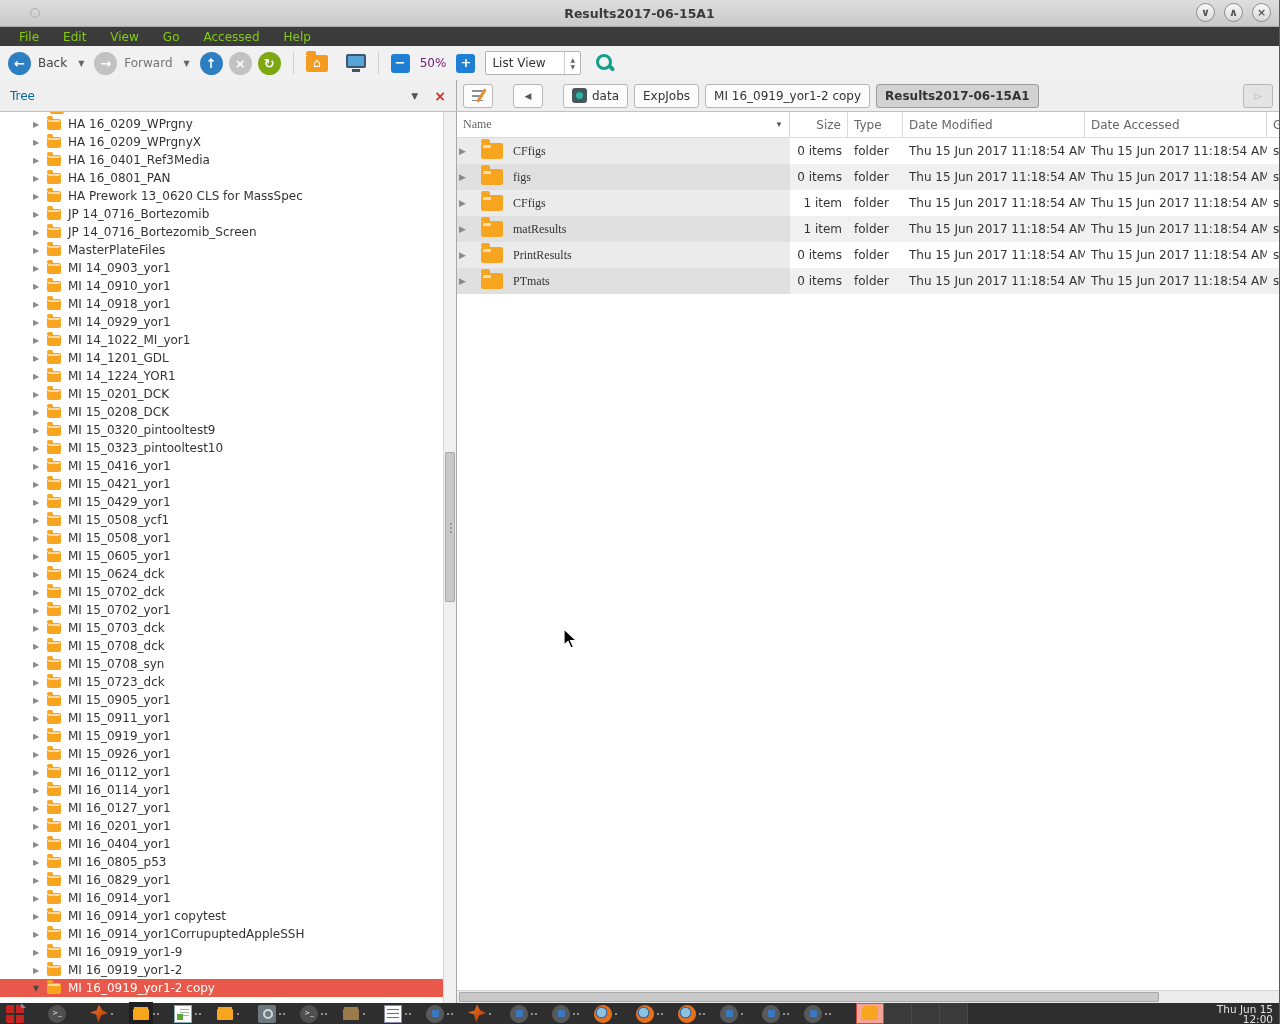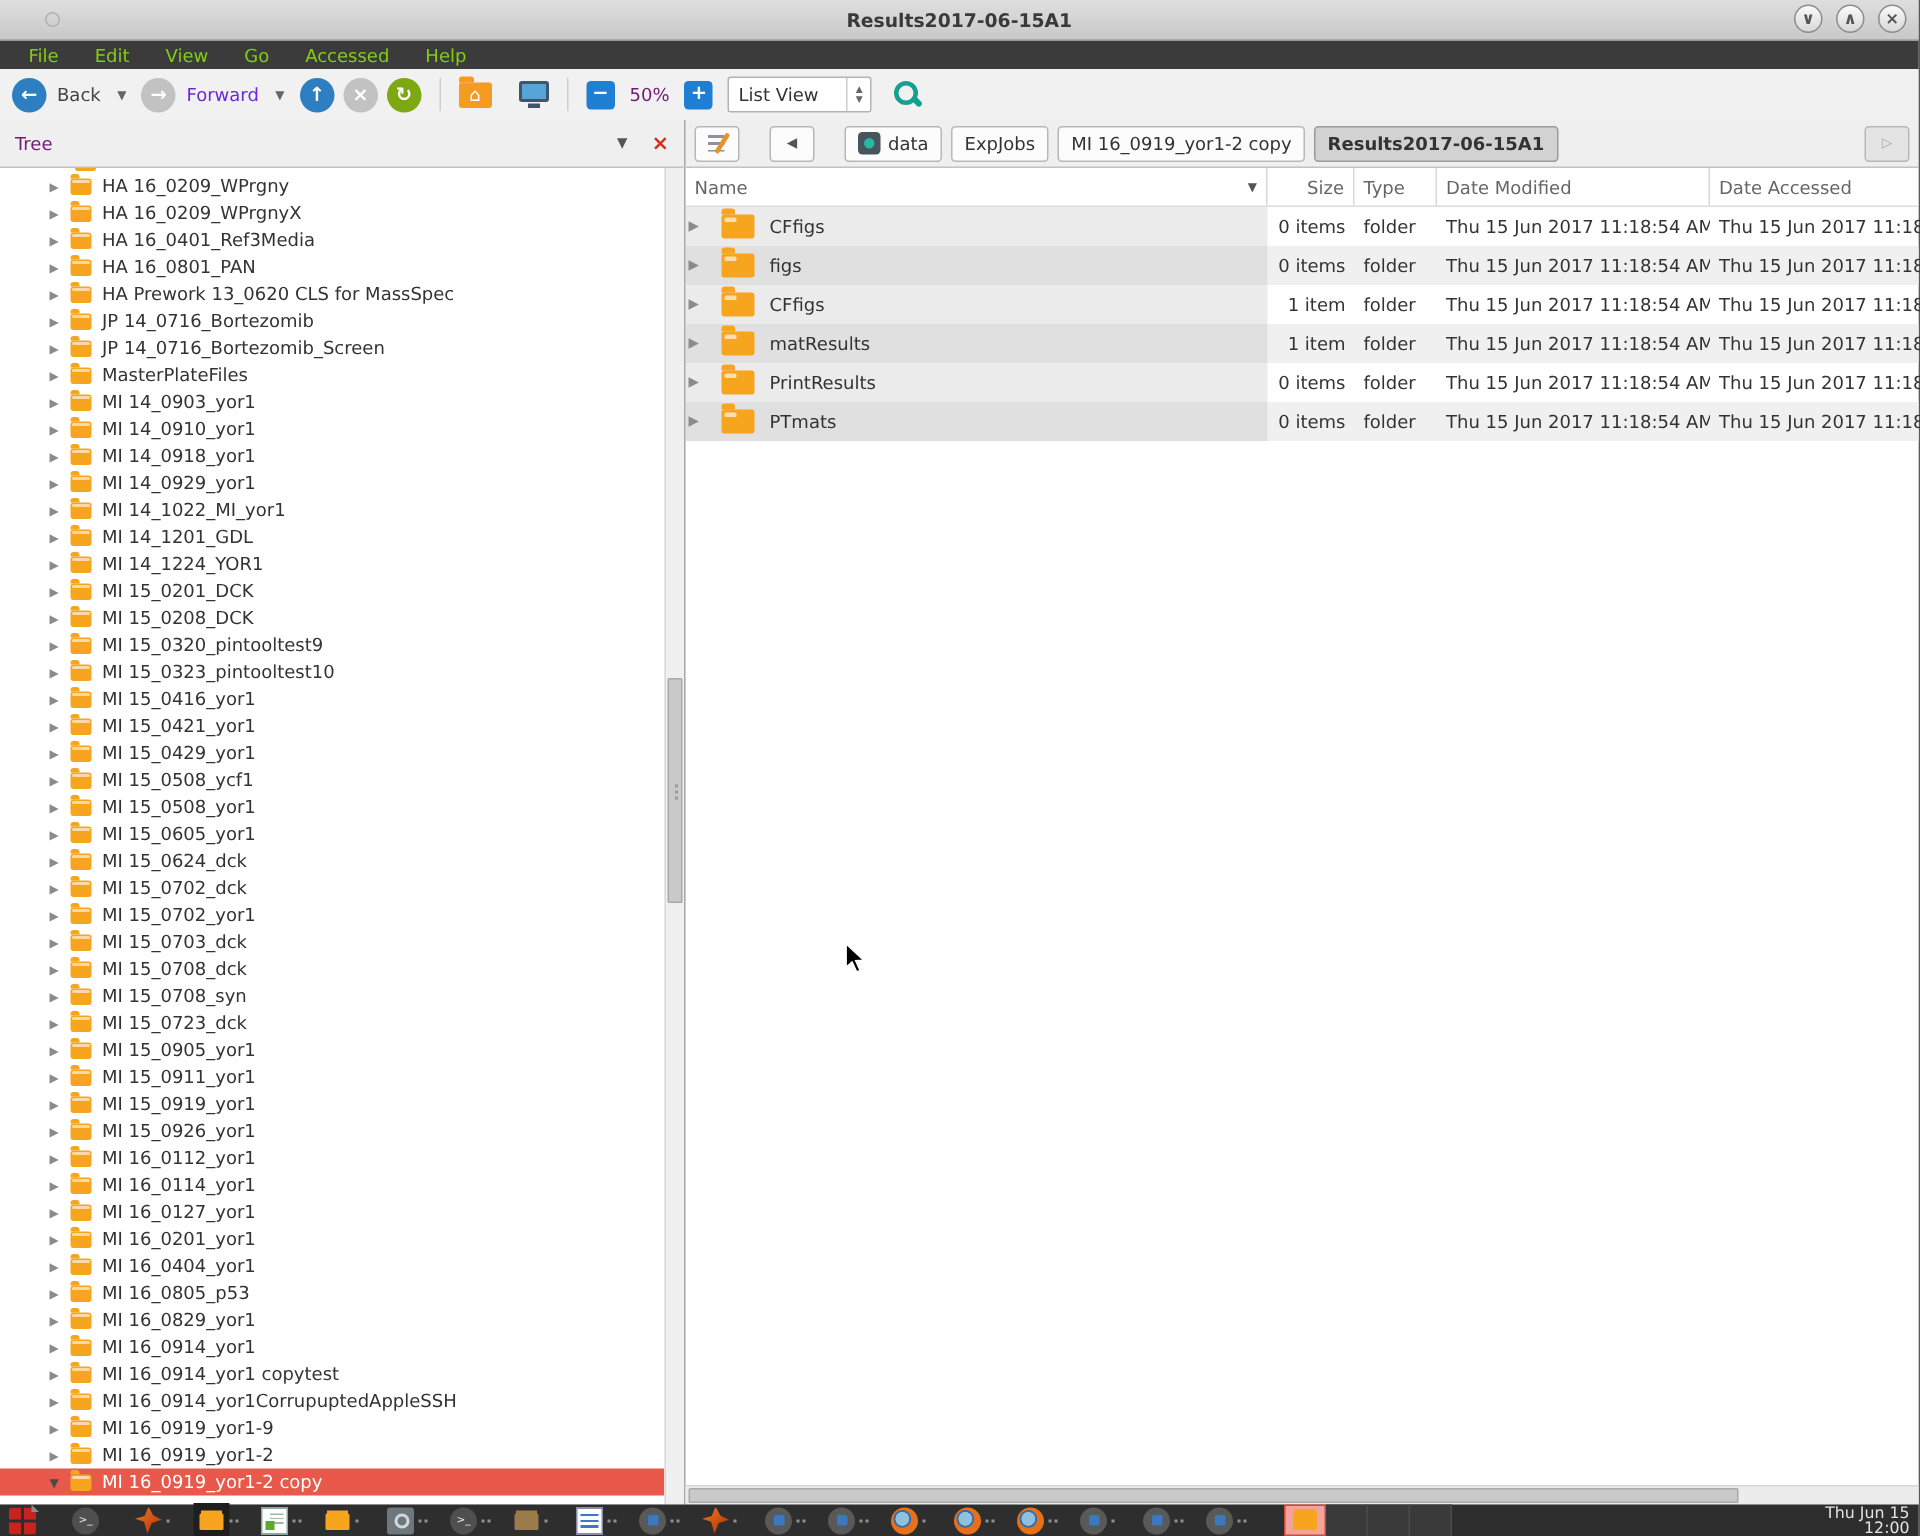--- a/index.html
+++ b/index.html
@@ -26,21 +26,21 @@
   .menu-item { color:#84cc16; padding:1px 11px; font-size:12px; }
 
   
   .toolbar { height:34px; background:#f1f1f1; display:flex; align-items:center;
     padding-left:8px; gap:6px; flex:none; }
   .tb-group { display:flex; align-items:center; gap:5px; }
   .tb-circle { width:23px; height:23px; border-radius:50%; display:flex; align-items:center;
     justify-content:center; color:#fff; font-weight:bold; font-size:13px; flex:none; }
   .blue { background:#2e7fc2; } .gray { background:#c2c2c2; } .green { background:#7da812; }
   .tb-label { color:#444; margin:0 2px; }
-  .tb-label.dim { color:#6d28d9;text-align:right; }
+  .tb-label.dim { color:#737373;text-align:right; }
   .dd-arrow { color:#666; font-size:8px; margin:0 4px; }
   .tb-sep { width:1px; height:22px; background:#cfcfcf; margin:0 6px; }
   .home-folder { width:22px; height:17px; background:#f49b20; border-radius:2px;
     position:relative; text-align:center; color:#fff; font-size:12px; line-height:16px; }
   .home-folder::before { content:""; position:absolute; top:-4px; left:0; width:10px; height:4px;
     background:#f49b20; border-radius:2px 2px 0 0; }
   .monitor { width:20px; height:14px; border:2px solid #3d566e; border-radius:2px;
     background:#57a4d8; position:relative; margin-top:-4px; }
   .monitor::after { content:""; position:absolute; left:4px; bottom:-6px; width:8px; height:3px;
     background:#3d566e; }
@@ -56,21 +56,21 @@
   .search-glass { width:20px; height:20px; position:relative; margin-left:8px; }
   .search-glass::before { content:""; position:absolute; left:1px; top:1px; width:10px; height:10px;
     border:3.5px solid #14a08d; border-radius:50%; }
   .search-glass::after { content:""; position:absolute; left:13px; top:13px; width:7px; height:4px;
     background:#14a08d; transform:rotate(45deg); border-radius:2px; }
 
   
   .strip { height:32px; display:flex; flex:none; background:#efefef; border-bottom:1px solid #c2c2c2; }
   .tree-header { width:457px; flex:none; display:flex; align-items:center; padding:0 10px;
     border-right:1px solid #a8a8a8; }
-  .tree-title { color:#701a75; flex:1; }
+  .tree-title { color:#0369a1; flex:1; }
   .tree-filter { color:#555; font-size:9px; margin-right:16px; }
   .tree-close { color:#d22e22; font-weight:bold; font-size:14px; }
   .pathbar { flex:1; display:flex; align-items:center; gap:6px; padding-left:6px; position:relative; }
   .pbtn { height:24px; background:#fcfcfc; border:1px solid #b7b7b7; border-radius:3px;
     display:flex; align-items:center; padding:0 8px; gap:5px; color:#333; }
   .pbtn.square { width:30px; justify-content:center; }
   .pbtn.active { background:#d2d2d2; border-color:#9a9a9a; font-weight:bold; }
   .pbtn.disabled { color:#aaa; background:#e4e4e4; position:absolute; right:6px; }
   .editpath { width:15px; height:13px; position:relative; }
   .editpath::before { content:""; position:absolute; left:0; top:1px; width:11px; height:11px;
@@ -102,21 +102,21 @@
   .tree-vsb { width:13px; flex:none; background:#f0f0f0; border-left:1px solid #d8d8d8; position:relative; }
   .tree-vsb .thumb { position:absolute; left:1px; right:1px; top:340px; height:150px;
     background:#c9c9c9; border:1px solid #a9a9a9; border-radius:1px; }
   .tree-vsb .thumb::after { content:""; position:absolute; left:4px; top:70px; width:2px; height:2px;
     background:#9a9a9a; box-shadow:0 4px 0 #9a9a9a, 0 8px 0 #9a9a9a; }
 
   
   .file-panel { flex:1; display:flex; flex-direction:column; background:#fff; min-width:0; }
   .fl-header { height:26px; display:flex; border-bottom:1px solid #dcdcdc; color:#666; flex:none; }
   .fl-h { display:flex; align-items:center; padding:0 6px; border-right:1px solid #d8d8d8; }
-  .col-name { width:388px; flex:none; }
+  .col-name { width:333px; flex:none;font-family:Liberation Serif, serif; }
   .col-size { width:58px; flex:none; justify-content:flex-end; }
   .col-type { width:55px; flex:none; }
   .col-date { width:182px; flex:none; }
   .col-extra { flex:1; overflow:hidden; border-right:none; }
   .sort-arrow { margin-left:auto; color:#555; font-size:8px; }
   .fl-rows { flex:1; min-height:0; }
   .fl-row { height:26px; display:flex; align-items:center; }
   .fl-row:nth-child(even) { background:#f0f0f0; }
   .fl-cell { padding:0 6px; overflow:hidden; white-space:nowrap; display:flex; align-items:center; }
   .fl-row:nth-child(odd) .name-bg { background:#ebebeb; }

